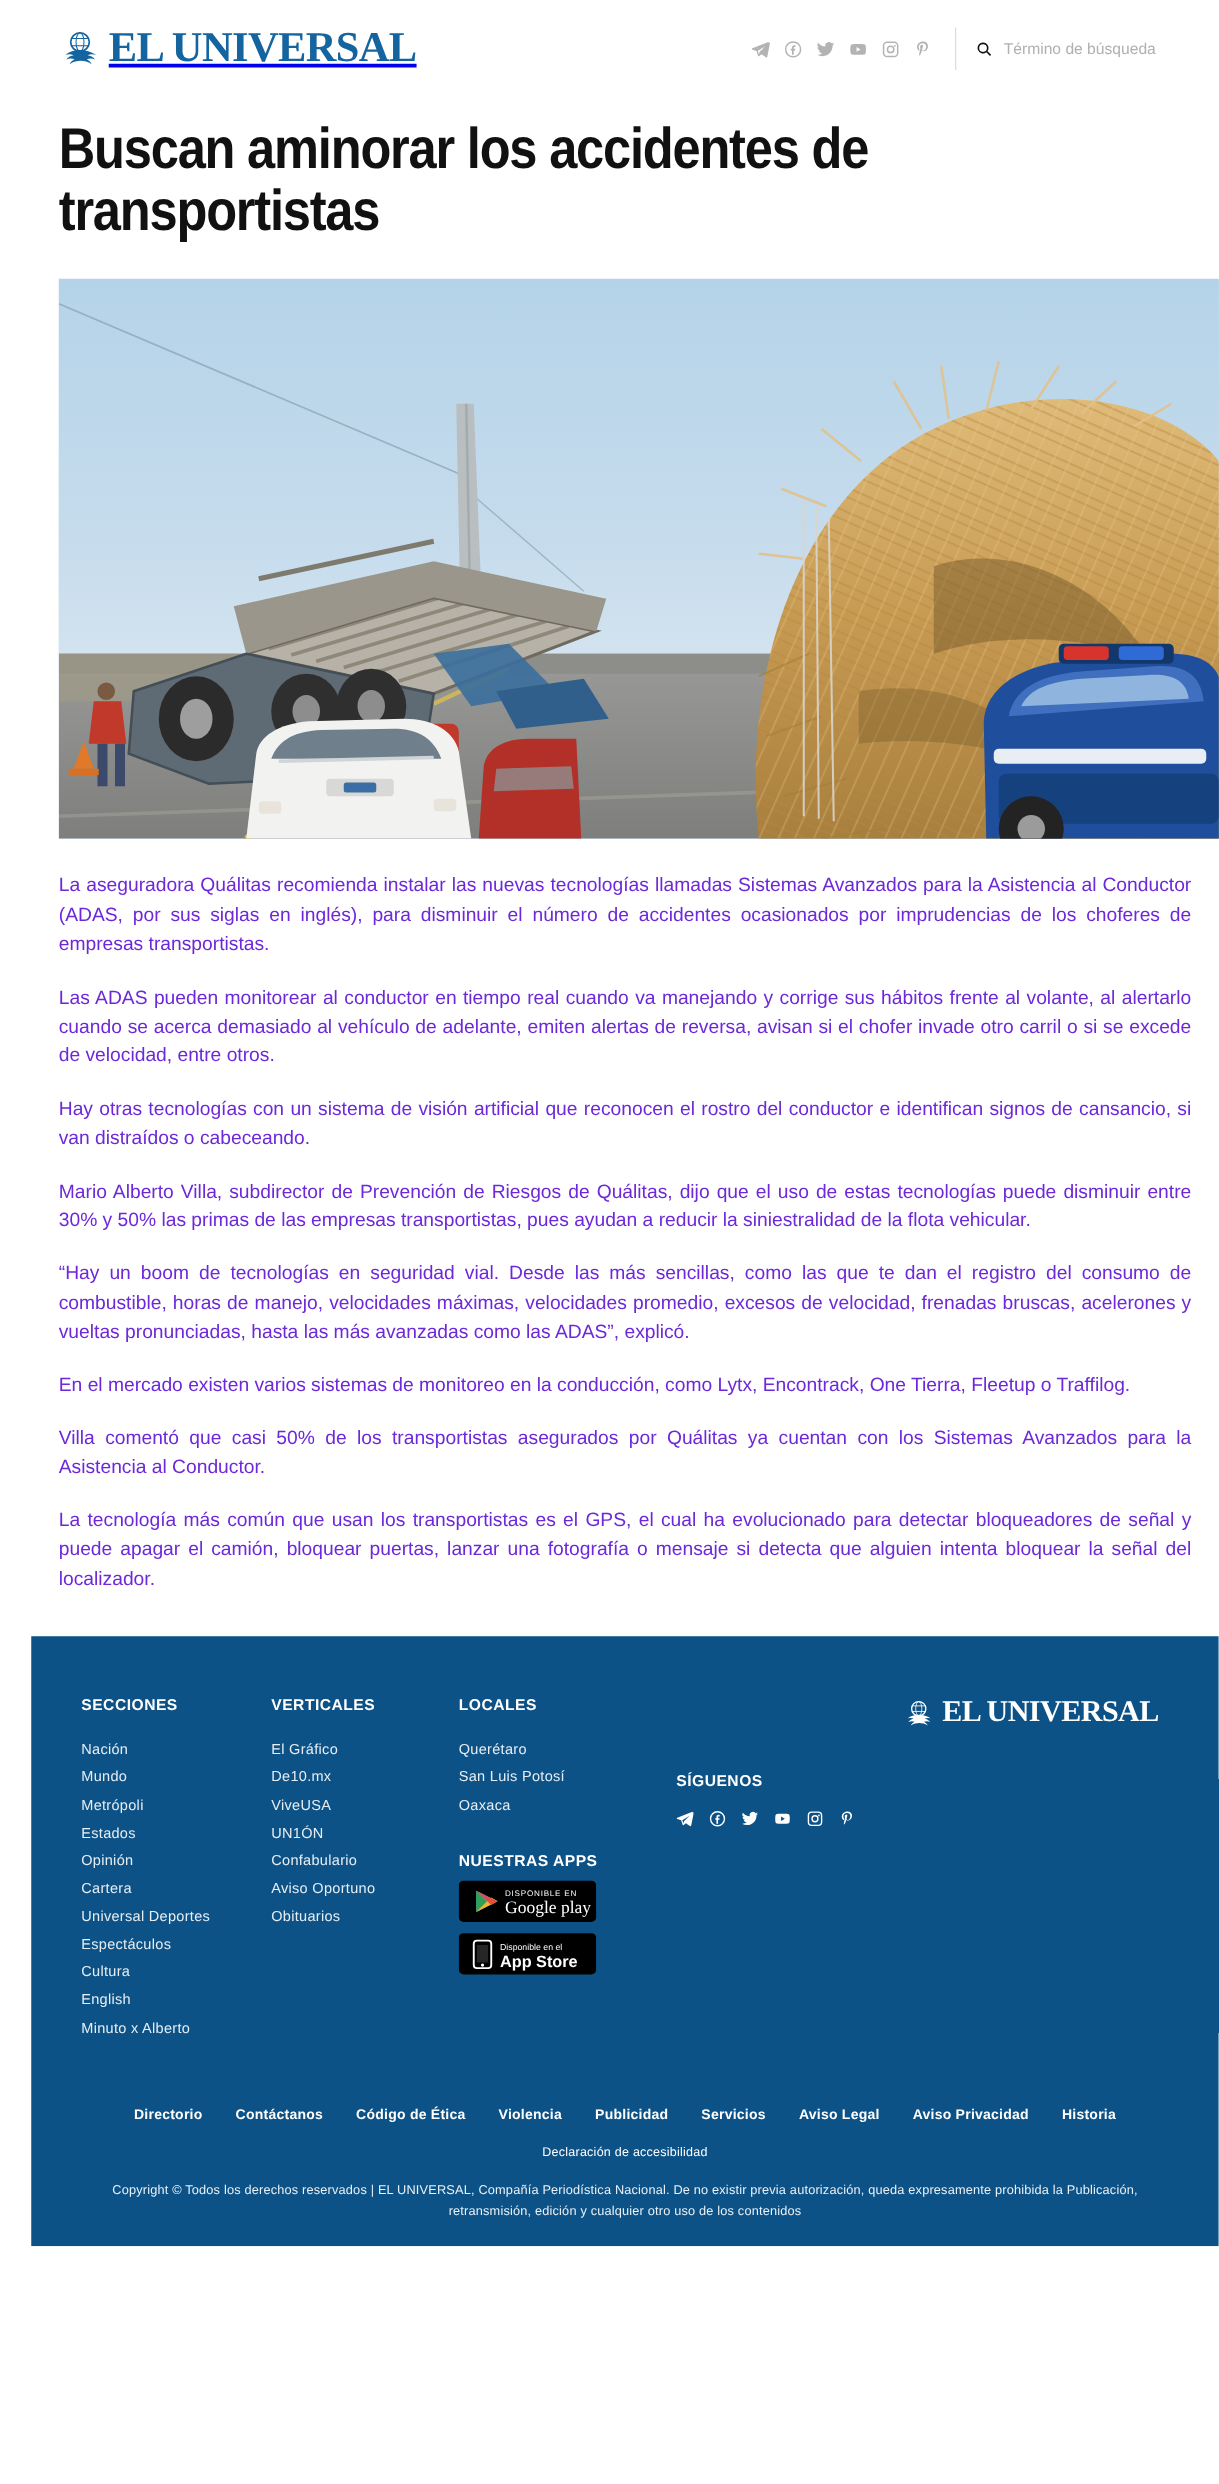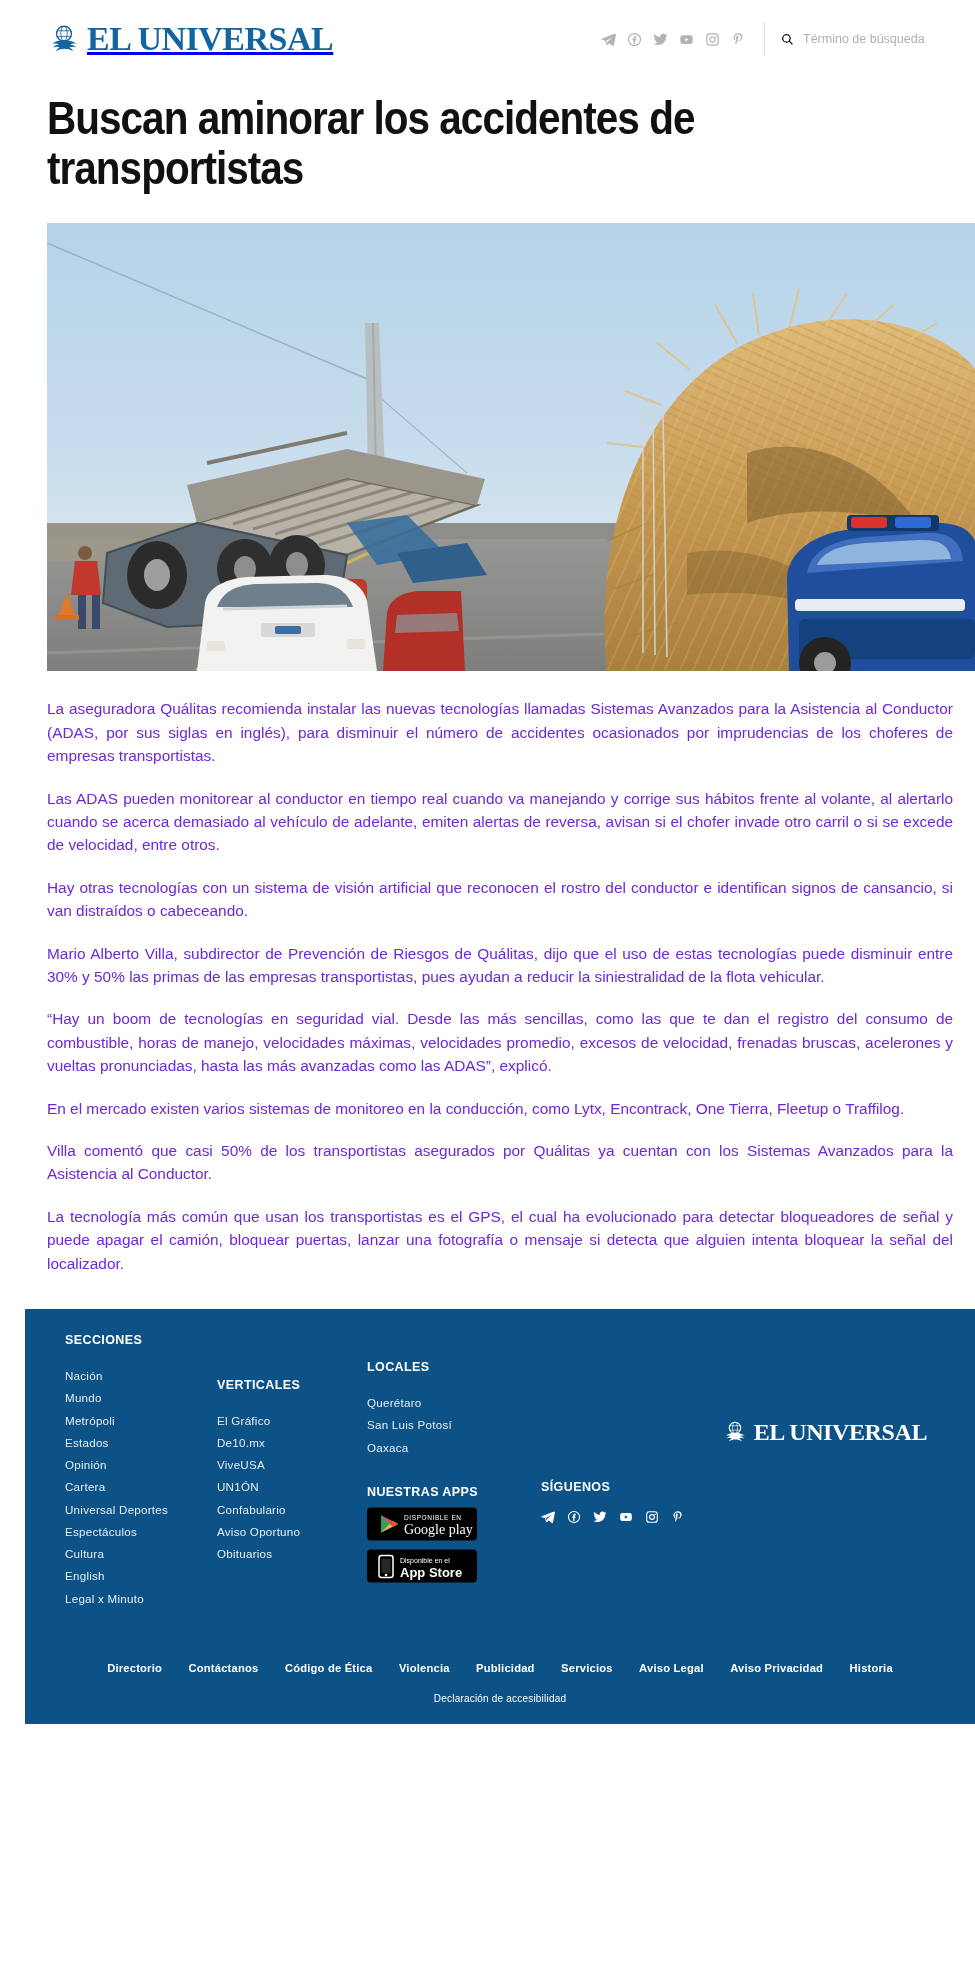--- a/index.html
+++ b/index.html
@@ -101,21 +101,22 @@
 
   
   .site-footer {
     margin-top: 34px;
     background: #0d5286;
     color: #ffffff;
     padding: 24px 40px 18px 40px;
   }
   .footer-cols {
     display: flex;
-    align-items: center;
+    align-items: flex-start;
+    margin-top: 24px;
   }
   .fcol { padding-right: 8px; }
   .fcol-secciones { width: 152px; }
   .fcol-suplementos { width: 170px; padding-top: 30px; }
   .fcol-verticales { width: 150px; }
   .fcol-locales { width: 160px; }
   .fcol-brand { flex: 1; text-align: left; padding-left: 14px; }
   .fhead {
     font-size: 12.5px;
     font-weight: bold;
@@ -409,21 +410,21 @@
           <li>Nación</li>
           <li>Mundo</li>
           <li>Metrópoli</li>
           <li>Estados</li>
           <li>Opinión</li>
           <li>Cartera</li>
           <li>Universal Deportes</li>
           <li>Espectáculos</li>
           <li>Cultura</li>
           <li>English</li>
-          <li>Legal x Minuto</li>
+          <li>Minuto x Alberto</li>
         </ul>
       </div>
 
 
       <div class="fcol fcol-verticales">
         <div class="fhead">VERTICALES</div>
         <ul class="flist">
           <li>El Gráfico</li>
           <li>De10.mx</li>
           <li>ViveUSA</li>
@@ -533,16 +534,17 @@
       <a href="#">Servicios</a>
       <a href="#">Aviso Legal</a>
       <a href="#">Aviso Privacidad</a>
       <a href="#">Historia</a>
     </nav>
 
     <div class="accessibility-row">
       <span>Declaración de accesibilidad</span>
     </div>
 
+    <div class="copyright">Copyright © Todos los derechos reservados | EL UNIVERSAL, Compañía Periodística Nacional. De no existir previa autorización, queda expresamente prohibida la Publicación, retransmisión, edición y cualquier otro uso de los contenidos</div>
 
   </footer>
 
 </div>
 
 </body></html>

